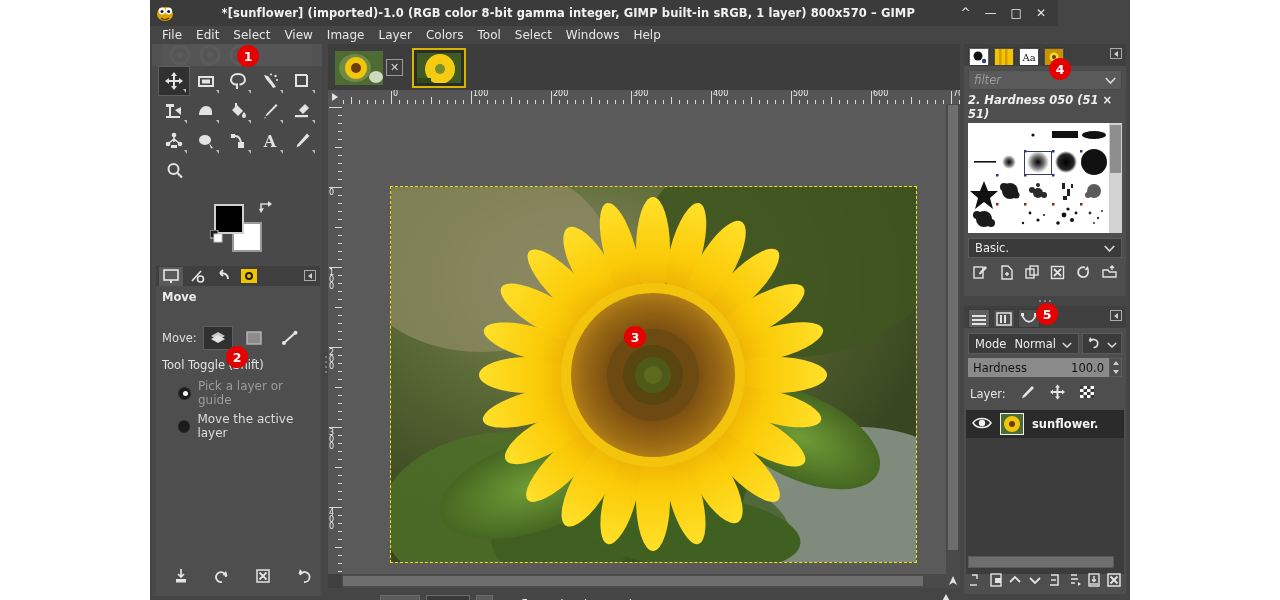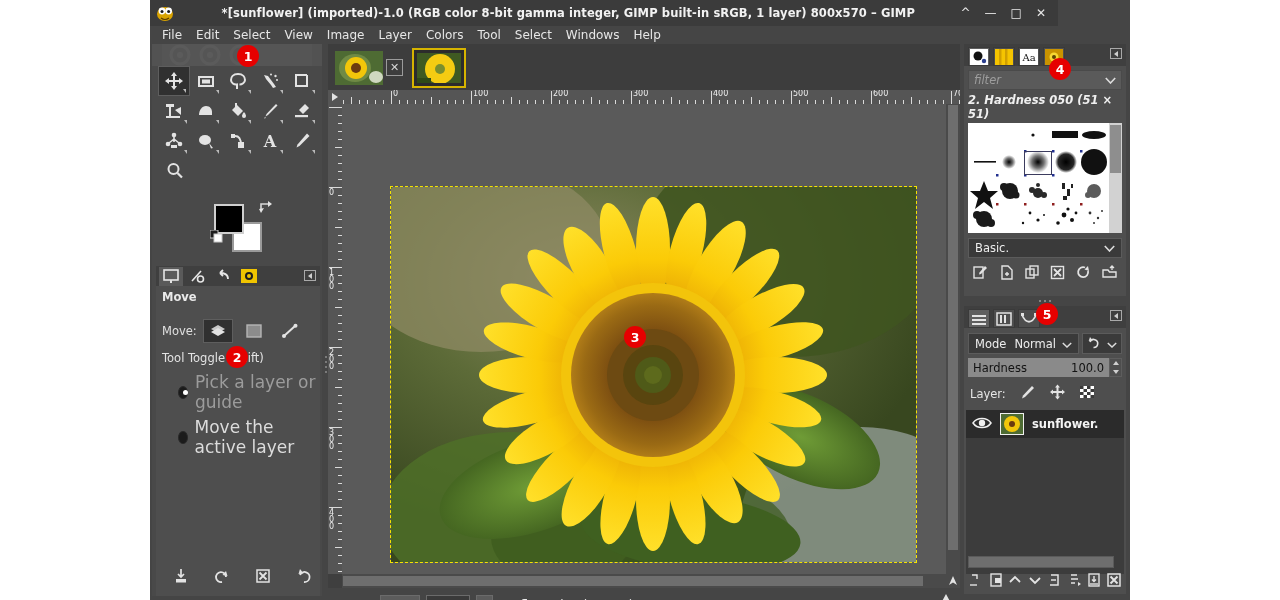--- a/index.html
+++ b/index.html
@@ -49,31 +49,31 @@
   .toolopts { position:absolute; left:4px; top:222px; width:164px; height:330px; background:#4e4e4e; }
   .dock-tabs { height:20px; background:#3f3f3f; display:flex; align-items:center;
                padding-left:3px; gap:2px; position:relative; }
   .dock-tab { width:24px; height:19px; display:flex; align-items:center; justify-content:center; }
   .dock-tab.active { background:#5a5a5a; }
   .dock-menu-btn { position:absolute; right:4px; top:4px; width:12px; height:11px;
                    border:1px solid #a9a9a9; display:flex; align-items:center; justify-content:center; }
   .dock-menu-btn i { display:block; width:0;height:0;border-top:3px solid transparent;
                      border-bottom:3px solid transparent;border-right:4px solid #cfcfcf; }
   .opt-title { font-size:11.5px; font-weight:bold; color:#eaeaea; padding:4px 0 3px 6px; }
-  .opt-row { display:flex; align-items:center; padding-left:6px; gap:6px; margin-top:12px; }
+  .opt-row { display:flex; align-items:center; padding-left:6px; gap:6px; margin-top:19px; }
   .opt-label { font-size:11.5px; color:#e0e0e0; }
   .mode-btn { width:30px; height:24px; display:flex;align-items:center;justify-content:center; }
   .mode-btn.sel { background:#303030; border:1px solid #5e5e5e; }
   .opt-sub { font-size:11.5px; color:#e3e3e3; padding:8px 0 2px 6px; }
   .radio-row { display:flex; align-items:center; gap:7px; padding-left:22px; margin-top:5px; }
   .radio { width:13px;height:13px;border-radius:50%; background:#1b1b1b; position:relative;
            border:1px solid #2a2a2a; }
   .radio.on::after { content:""; position:absolute; left:3.5px; top:3.5px; width:5px;height:5px;
                      border-radius:50%; background:#fff; }
-  .radio-lbl { font-size:17px; }
+  .radio-lbl { font-size:12px; }
   .radio-lbl.dim { color:#9c9c9c; }
 
   .tb-bottom { position:absolute; left:4px; bottom:4px; width:164px; height:30px;
                display:flex; align-items:center; justify-content:space-around; }
 
   .grip { position:absolute; left:170px; top:300px; width:8px; height:40px;
           display:flex;flex-direction:column;align-items:center;justify-content:center;gap:3px; }
   .grip i { width:2px;height:2px;background:#8d8d8d;border-radius:50%; }
 
   

